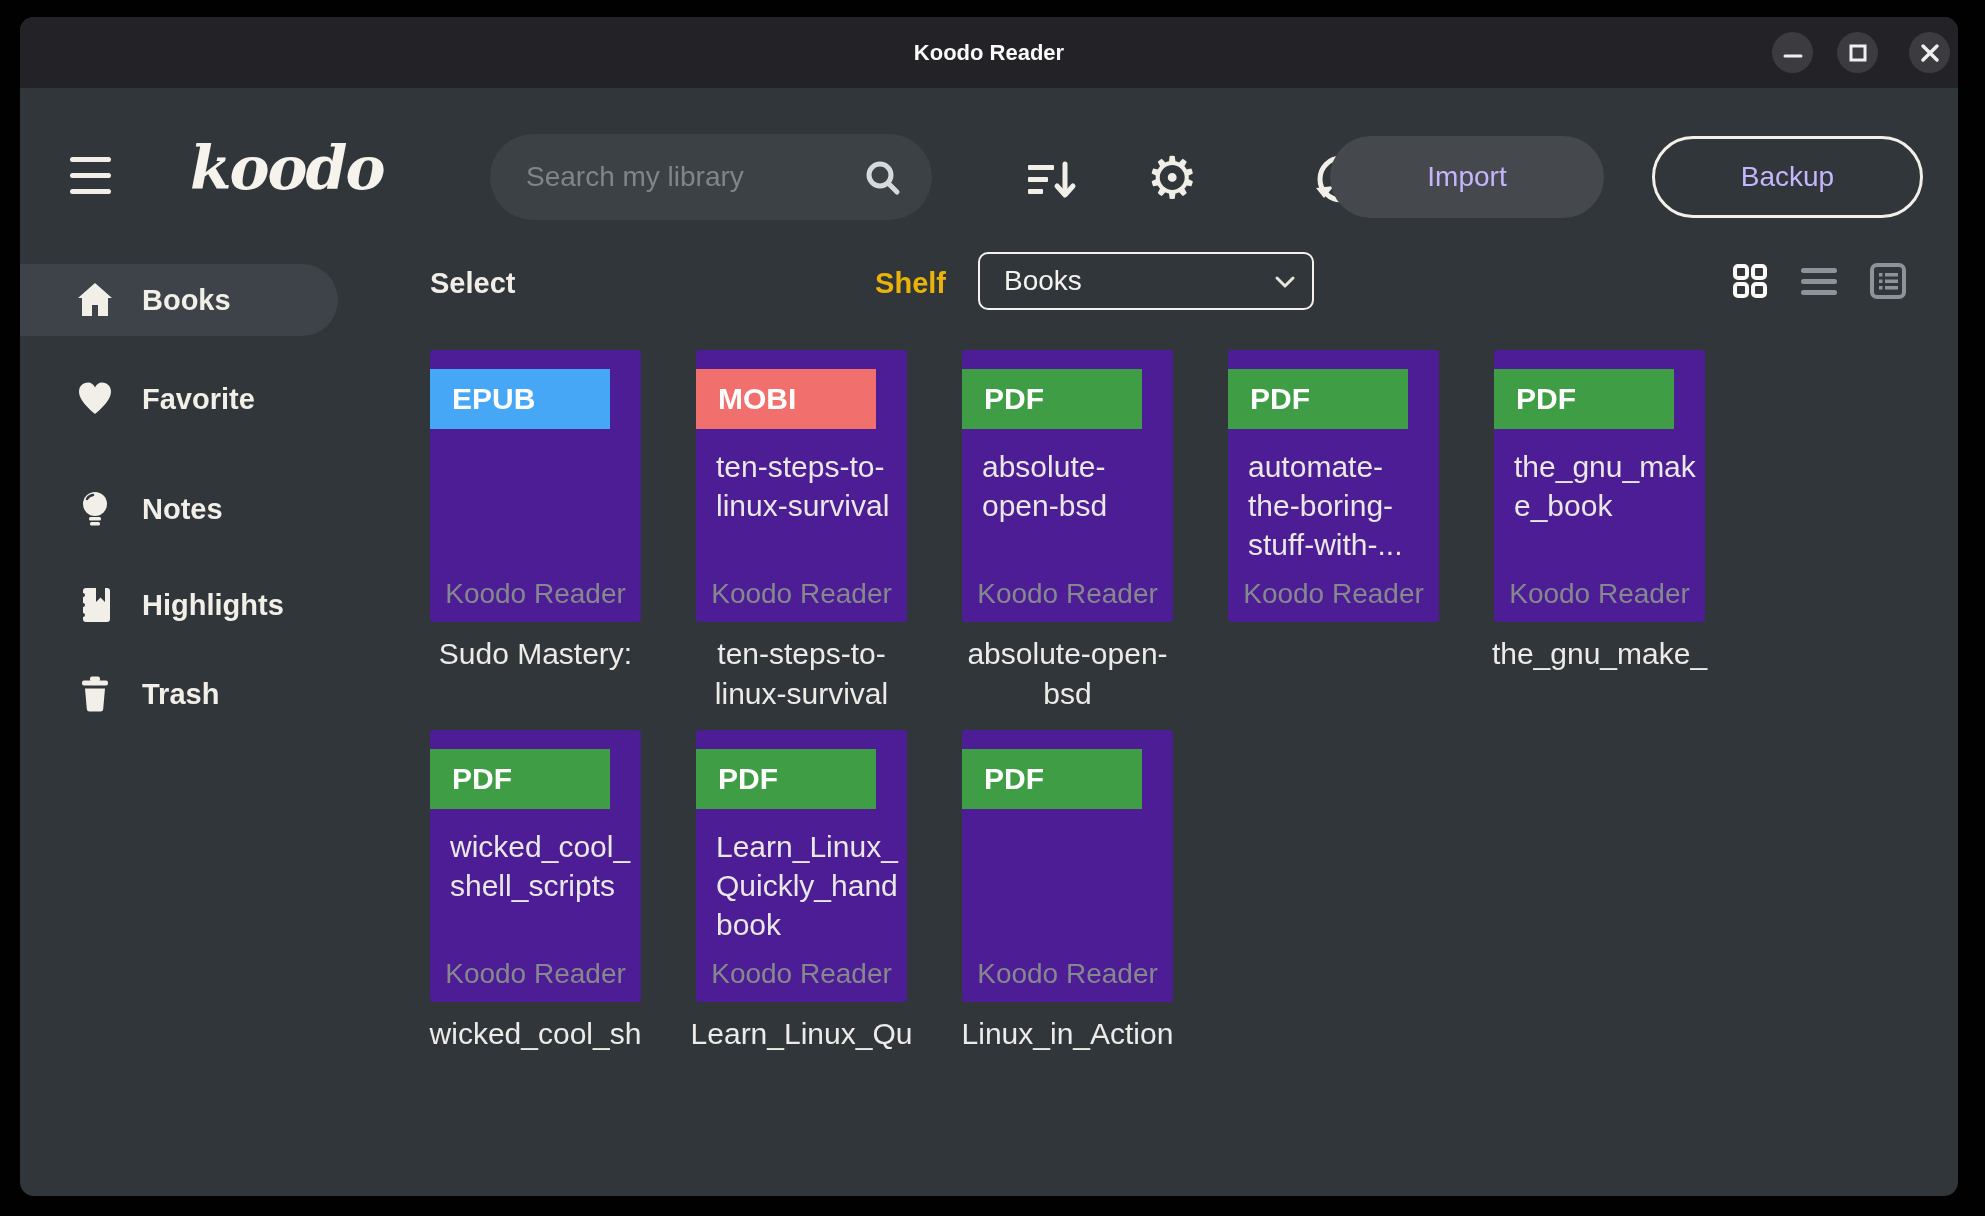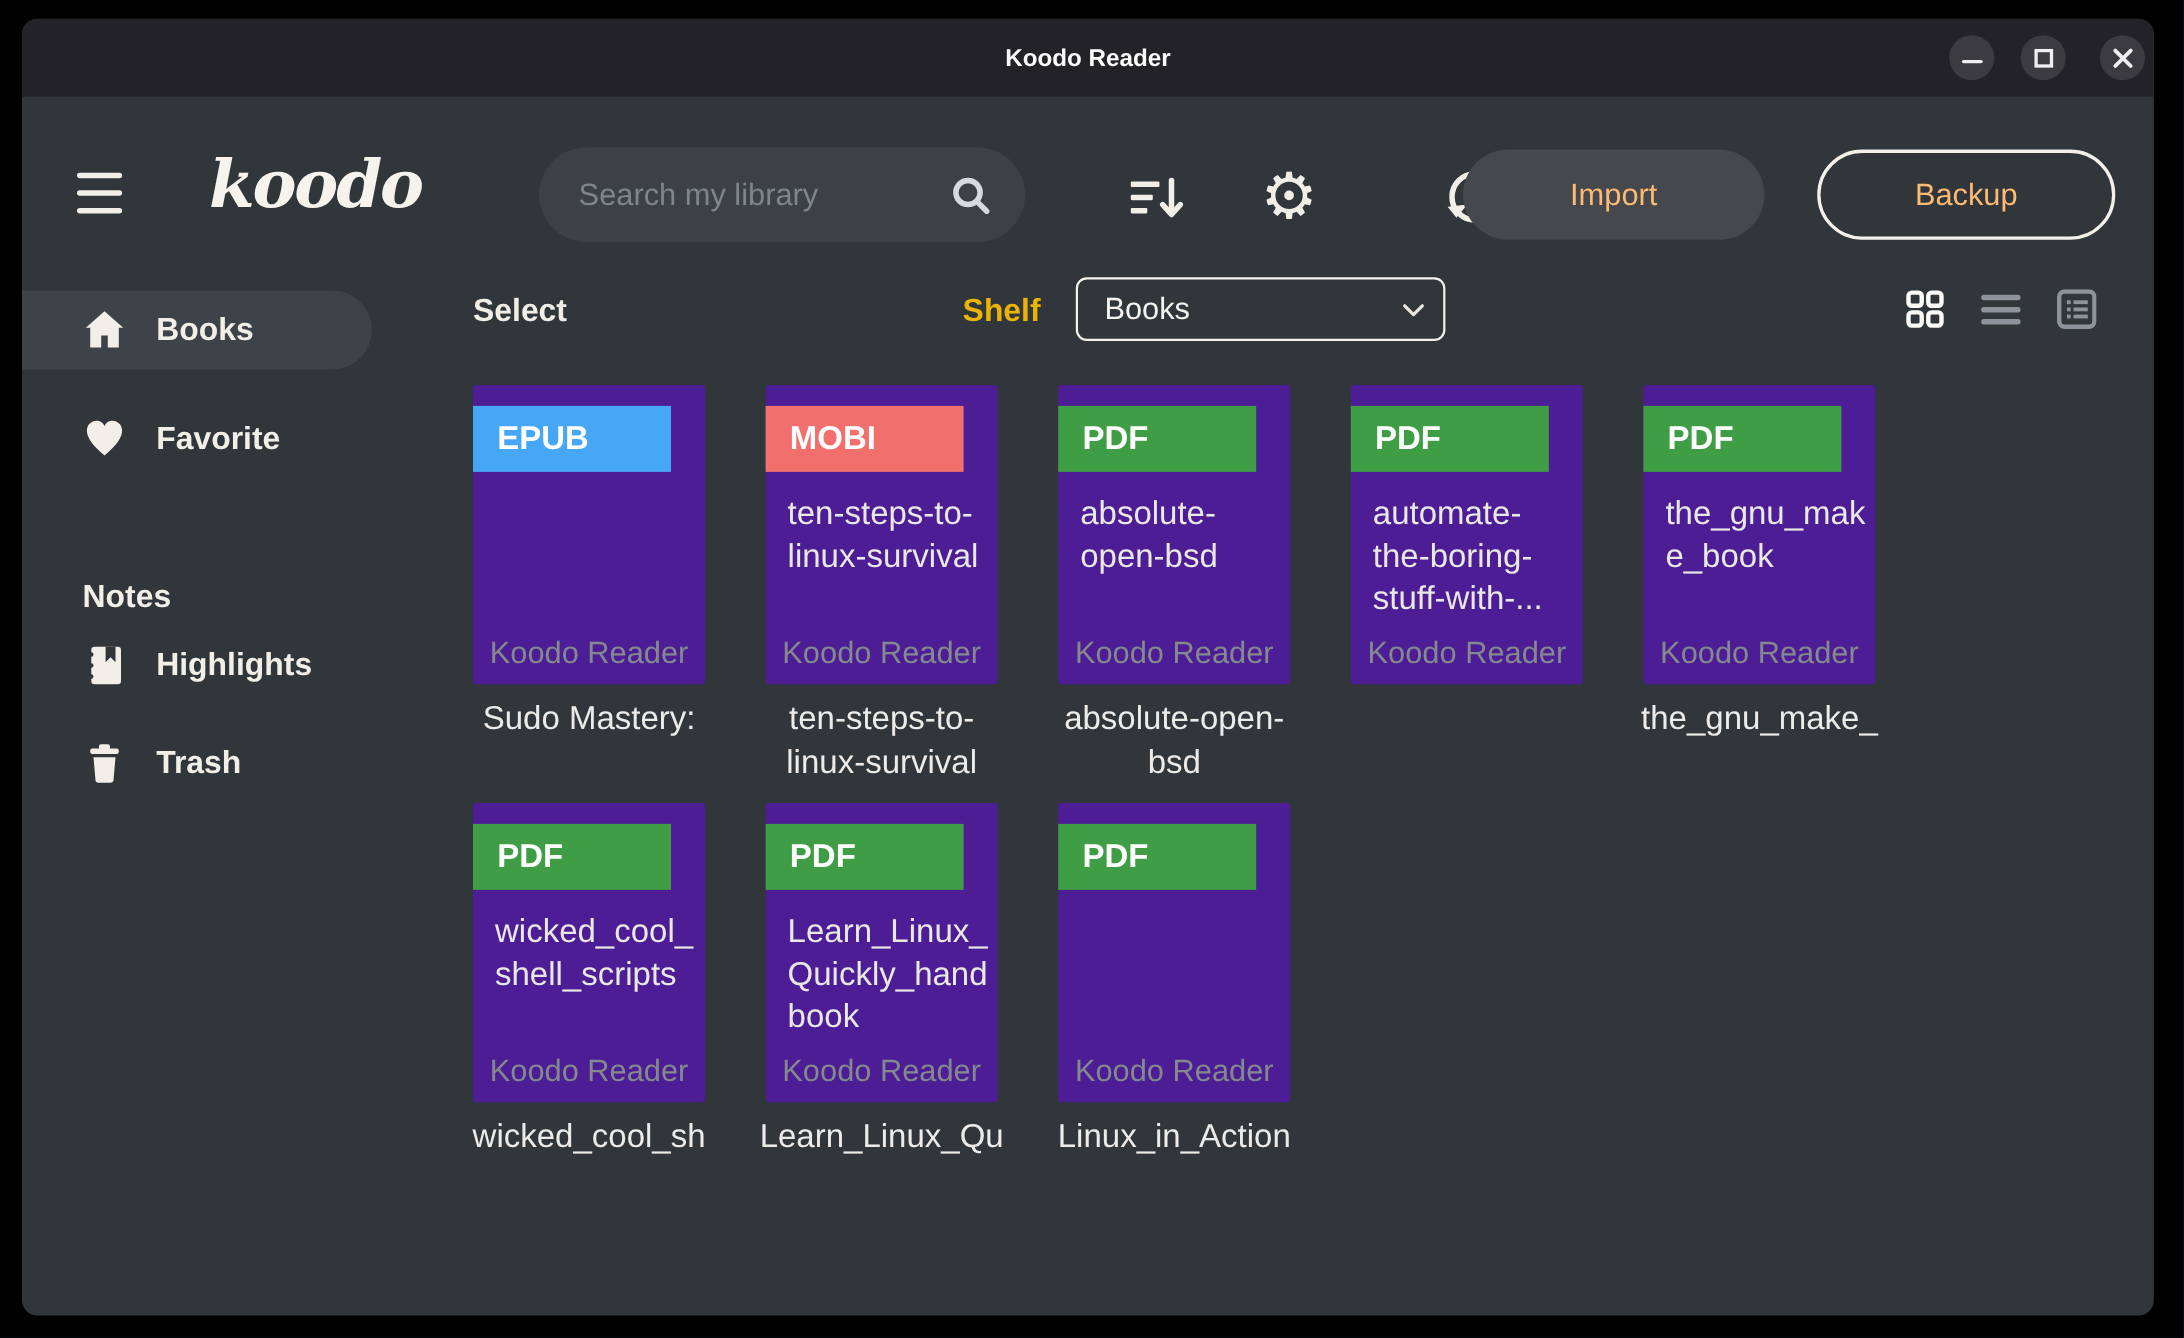--- a/index.html
+++ b/index.html
@@ -23,21 +23,21 @@
                background:#3c4145; border-radius:43px; }
   .searchbar input { position:absolute; left:36px; top:0; width:320px; height:86px; background:transparent;
                      border:none; outline:none; color:#e8e6e2; font-size:28px; font-family:"Liberation Sans",sans-serif; }
   .searchbar input::placeholder { color:#7e858b; opacity:1; }
   .search-glyph { position:absolute; right:30px; top:25px; }
   .tool-ico { position:absolute; cursor:pointer; }
   .gear-box { left:1122px; top:128px; width:60px; height:66px; font-size:58px; line-height:66px;
               text-align:center; color:#f1eee7; font-family:"DejaVu Sans", sans-serif; }
   .sync-box { left:1294px; top:135px; z-index:1; }
   .pill-btn { position:absolute; top:119px; height:82px; border-radius:41px; text-align:center;
-              line-height:82px; font-size:28px; color:#fdba74; cursor:pointer; z-index:2; }
+              line-height:82px; font-size:28px; color:#c4b5fd; cursor:pointer; z-index:2; }
   .import { left:1310px; width:274px; background:#45494e; }
   .backup { left:1632px; width:271px; background:transparent; border:3px solid #f3f0e9; line-height:76px; }
 
   
   .select-lbl { position:absolute; left:410px; top:250px; font-size:29px; font-weight:600; color:#f1eee7; cursor:pointer; }
   .shelf-lbl { position:absolute; left:848px; top:250px; width:78px; text-align:right;
                font-size:29px; font-weight:600; color:#eab308; }
   .shelf-select { position:absolute; left:958px; top:235px; width:336px; height:58px;
                   border:2px solid #f5f2eb; border-radius:10px; cursor:pointer; }
   .shelf-select .val { position:absolute; left:24px; top:0; line-height:54px; font-size:28px; color:#f5f3ee; }
@@ -176,21 +176,21 @@
     <span class="lbl">Books</span>
   </div>
 
   <div class="side-item" style="top:362px;">
     <svg class="side-ico" viewBox="0 0 40 40">
       <path d="M20 35 C8 25 4 18 4 12.5 C4 6.5 9 3.5 13 3.5 C16 3.5 19 5.5 20 8.5 C21 5.5 24 3.5 27 3.5 C31 3.5 36 6.5 36 12.5 C36 18 32 25 20 35 Z" fill="#f2efe8"></path>
     </svg>
     <span class="lbl">Favorite</span>
   </div>
 
-  <div class="side-item" style="top:483px;flex-direction:column;">
+  <div class="side-item" style="top:472px;">
     <svg class="side-ico" viewBox="0 0 40 40">
       <circle cx="20" cy="15" r="12" fill="#f2efe8"></circle>
       <path d="M12 10 A 8 8 0 0 1 18 6" fill="none" stroke="#31363b" stroke-width="2.5" stroke-linecap="round"></path>
       <rect x="14" y="28" width="12" height="3.5" rx="1.5" fill="#f2efe8"></rect>
       <rect x="15" y="33" width="10" height="3.5" rx="1.5" fill="#f2efe8"></rect>
     </svg>
     <span class="lbl">Notes</span>
   </div>
 
   <div class="side-item" style="top:568px;">

